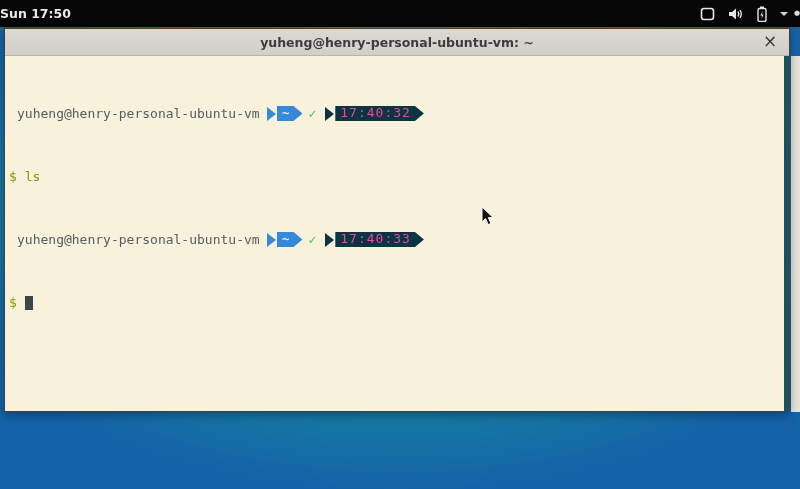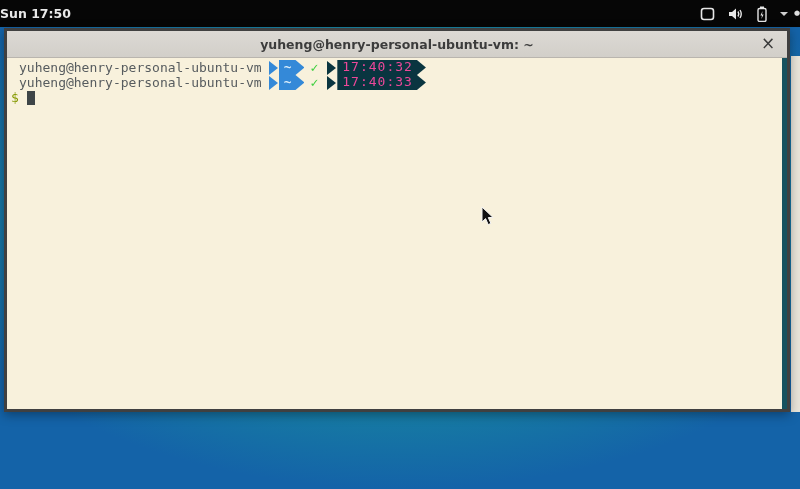--- a/index.html
+++ b/index.html
@@ -31,42 +31,42 @@
   .tb-center { position:absolute; left:0; right:0; top:0; height:27px;
     display:flex; align-items:center; justify-content:space-between; gap:5px; pointer-events:none; }
   .tb-center > * { pointer-events:auto; }
   .tb-dot { font-size:7px; line-height:27px; color:#dedede; }
   .tb-right { margin-left:auto; display:flex; align-items:center; gap:13px; padding-right:12px; }
   .tb-right svg { display:block; }
 
   
   .window {
     position:absolute; left:4px; top:28px; width:786px; height:384px;
-    border:3px solid #404040; box-shadow:0 3px 10px rgba(0,0,0,.35);
+    border:1px solid #404040; box-shadow:0 3px 10px rgba(0,0,0,.35);
     display:flex; flex-direction:column; background:#f8f1dc;
   }
   .titlebar {
     height:27px; flex:0 0 27px;
     background:linear-gradient(#dcd9d4, #d2cfc9);
     border-bottom:1px solid #b9b5ae;
     display:flex; align-items:center; justify-content:center; position:relative;
     font-size:12.5px; font-weight:bold; color:#3c3c3c;
   }
   .close-btn {
     position:absolute; right:8px; top:0; width:22px; height:26px;
     font-size:17px; font-weight:normal; color:#3a3a3a; text-align:center; line-height:25px;
     cursor:pointer;
   }
 
   .term-body {
     position:relative; flex:1; background:#f8f1dc; overflow:hidden;
     font-family:"DejaVu Sans Mono", monospace; font-size:13px; line-height:15px;
     color:#575c5f; padding:2px 0 0 4px;
   }
-  .term-line { height:15px; white-space:pre; }
+  .term-line { height:15px; white-space:pre;margin-top:48px; }
   .prompt-row { display:flex; align-items:center; padding-left:8px; }
   .host { color:#575c5f; }
 
   .pseg-arrow {
     width:0; height:0; flex:0 0 auto;
     border-top:7px solid transparent; border-bottom:7px solid transparent;
     border-left:9px solid #3489d8; margin:0 1px 0 7px;
   }
   .pseg-body {
     height:15px; line-height:14px; padding:0 13px 0 5px; color:#d8ecfa; font-weight:bold;
@@ -130,20 +130,21 @@
 
     <div class="term-line prompt-row">
       <span class="host">yuheng@henry-personal-ubuntu-vm</span>
       <span class="pseg-arrow"></span>
       <span class="pseg-body">~</span>
       <span class="check">✓</span>
       <span class="pseg-arrow dark"></span>
       <span class="pseg-body dark">17:40:32</span>
     </div>
 
+    <div class="term-line"><span class="cmd">$</span><span class="cmd"> </span><span class="cmd">ls</span></div>
 
 
     <div class="term-line prompt-row">
       <span class="host">yuheng@henry-personal-ubuntu-vm</span>
       <span class="pseg-arrow"></span>
       <span class="pseg-body">~</span>
       <span class="check">✓</span>
       <span class="pseg-arrow dark"></span>
       <span class="pseg-body dark">17:40:33</span>
     </div>

